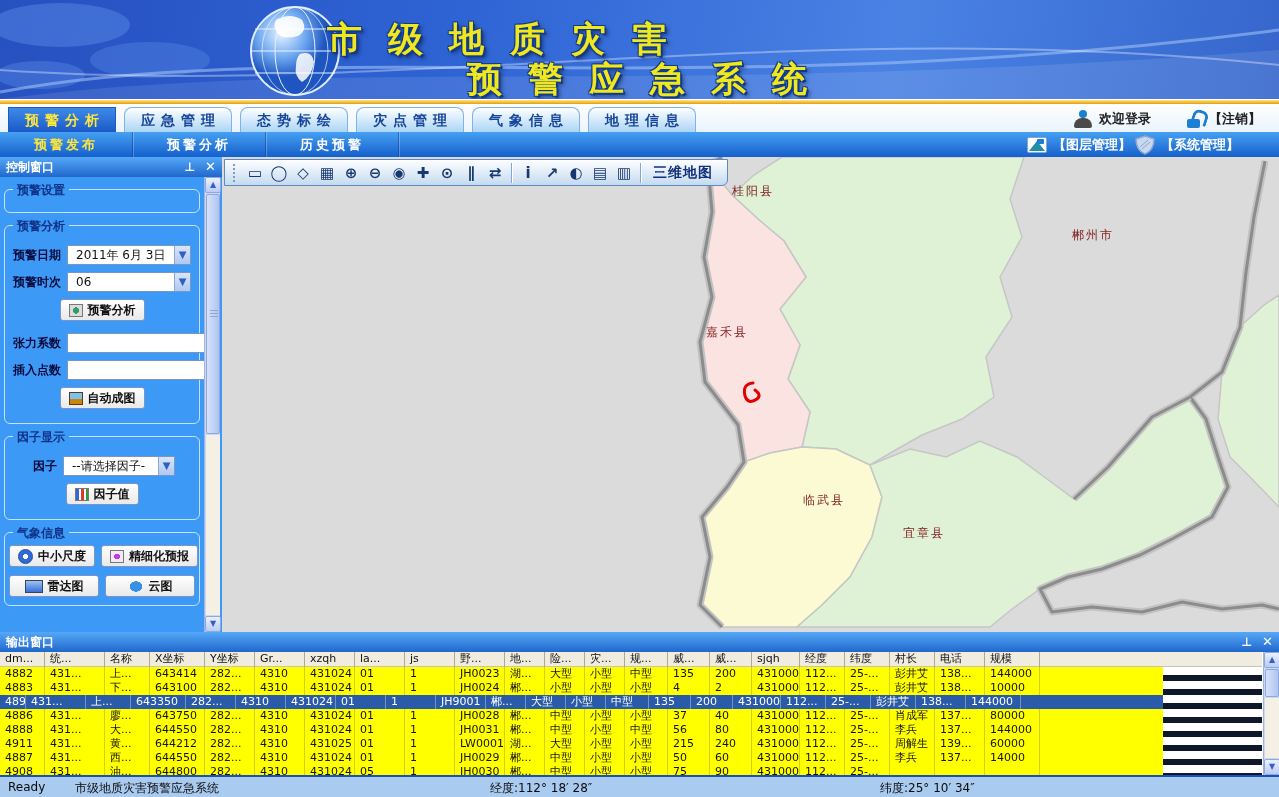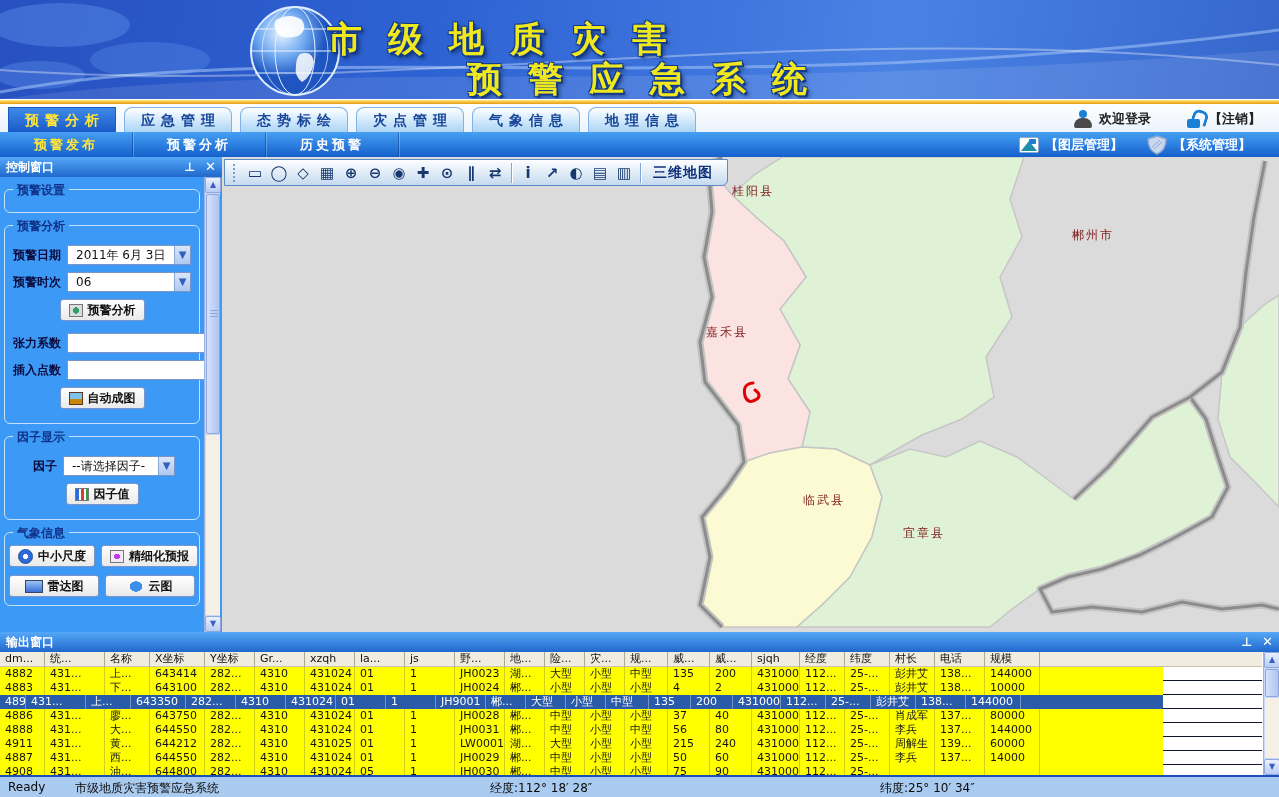--- a/index.html
+++ b/index.html
@@ -38,21 +38,21 @@
   .lock-ic::before { content:""; position:absolute; left:5px; top:0; width:10px; height:12px;
     border:3px solid #1B7FD4; border-bottom:none; border-radius:7px 7px 0 0; transform:rotate(18deg); }
   .lock-ic::after { content:""; position:absolute; left:0; top:9px; width:13px; height:9px; background:#1B7FD4; border-radius:2px; }
 
   
   #submenu { position:absolute; left:0; top:132px; width:1279px; height:25px;
     background:linear-gradient(#46A0F2,#1560CC); display:flex; align-items:center; }
   .smi { line-height:25px; padding:0 34px; color:#fff; font-weight:bold; font-size:13px; letter-spacing:3px;
     border-right:1px solid rgba(10,50,130,.45); box-shadow:1px 0 0 rgba(255,255,255,.25); cursor:default; }
   .smi.active { color:#FFE63C; }
-  #submenu-right { margin-left:auto; display:flex; align-items:center; gap:24px; padding-right:28px; }
+  #submenu-right { margin-left:auto; display:flex; align-items:center; gap:4px; padding-right:40px; }
   .smr { display:flex; align-items:center; gap:6px; color:#fff; font-weight:bold; font-size:13px; cursor:default; }
   .layer-ic { width:20px; height:16px; background:#fff; border:1px solid #8AA8D0; border-radius:2px; position:relative; overflow:hidden; }
   .layer-ic::before { content:""; position:absolute; left:1px; bottom:1px; border-left:8px solid transparent;
     border-right:8px solid transparent; border-bottom:10px solid #1E8FA8; }
   .layer-ic::after { content:""; position:absolute; right:2px; top:1px; width:7px; height:5px; background:#1B7FD4; border-radius:1px; }
 
   
   #main { position:absolute; left:0; top:157px; width:1279px; height:475px; }
 
   
@@ -113,21 +113,21 @@
   .maplabel { position:absolute; color:#7f1d1d; font-size:12px; letter-spacing:2px; white-space:nowrap; cursor:default; }
 
   
   #outputwin { position:absolute; left:0; top:632px; width:1279px; height:145px; background:#fff;
     border-bottom:2px solid #1B50B8; }
   #out-header { position:absolute; left:0; top:20px; height:15px; width:1262px; background:#F0EDE0;
     display:flex; border-bottom:1px solid #C8C4B0; }
   .hcell { height:15px; line-height:14px; font-size:11px; color:#111; padding-left:5px;
     border-right:1px solid #AEA econ; border-right:1px solid #AEAA90; overflow:hidden; white-space:nowrap; flex:none; cursor:default; }
   #out-rows { position:absolute; left:0; top:35px; width:1262px; height:108px; overflow:hidden; background:#fff; }
-  .orow { position:relative; width:1262px; height:14px; background:#fff; border-bottom:1px solid #0f172a; }
+  .orow { position:relative; width:1262px; height:14px; background:#fff; border-bottom:6px solid #0f172a; }
   .orow .strip { position:absolute; left:0; top:0; width:1163px; height:14px; background:#FFFF00; display:flex; }
   .orow.sel .strip { background:#2A5BA8; }
   .ocell { height:14px; line-height:13px; font-size:11px; color:#141414; padding-left:5px;
     border-right:1px solid rgba(120,120,60,.35); overflow:hidden; white-space:nowrap; flex:none; cursor:default; }
   .orow.sel .ocell { color:#fff; border-right-color:rgba(255,255,255,.35); }
 
   
   #statusbar { position:absolute; left:0; top:777px; width:1279px; height:20px; background:#AACBF0;
     font-size:12px; color:#0A0A0A; }
   #statusbar span { position:absolute; top:3px; white-space:nowrap; }

